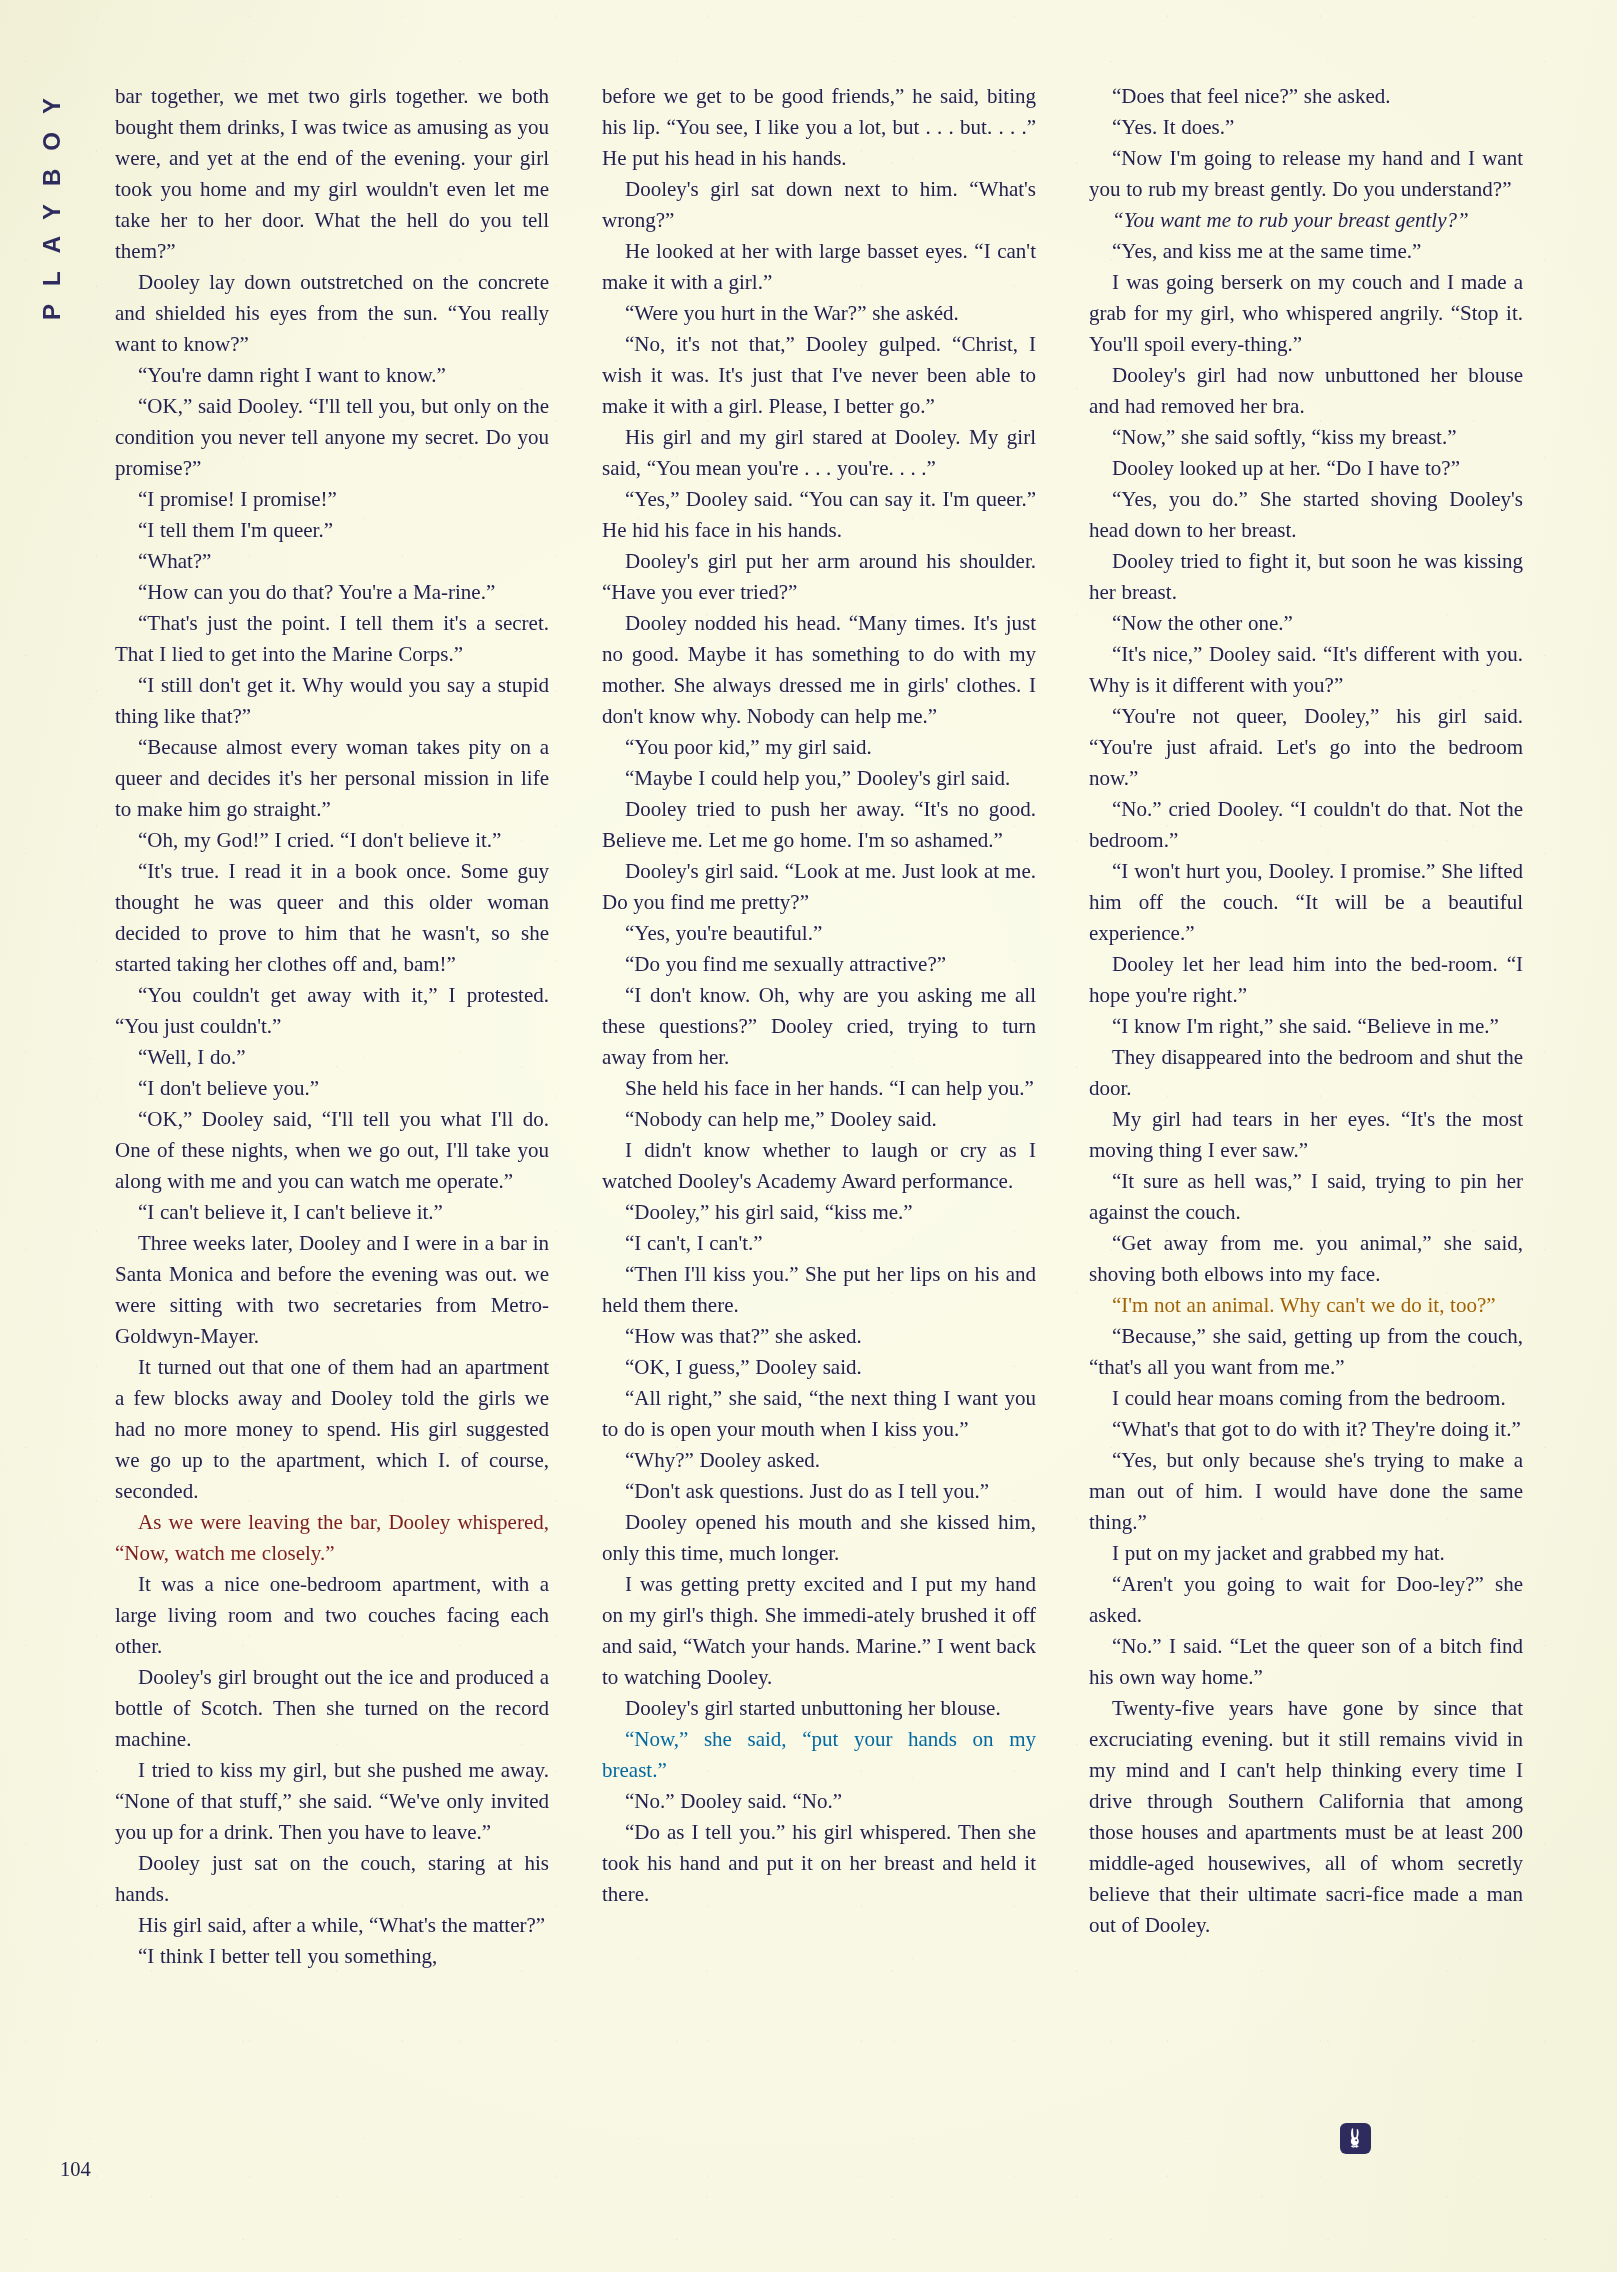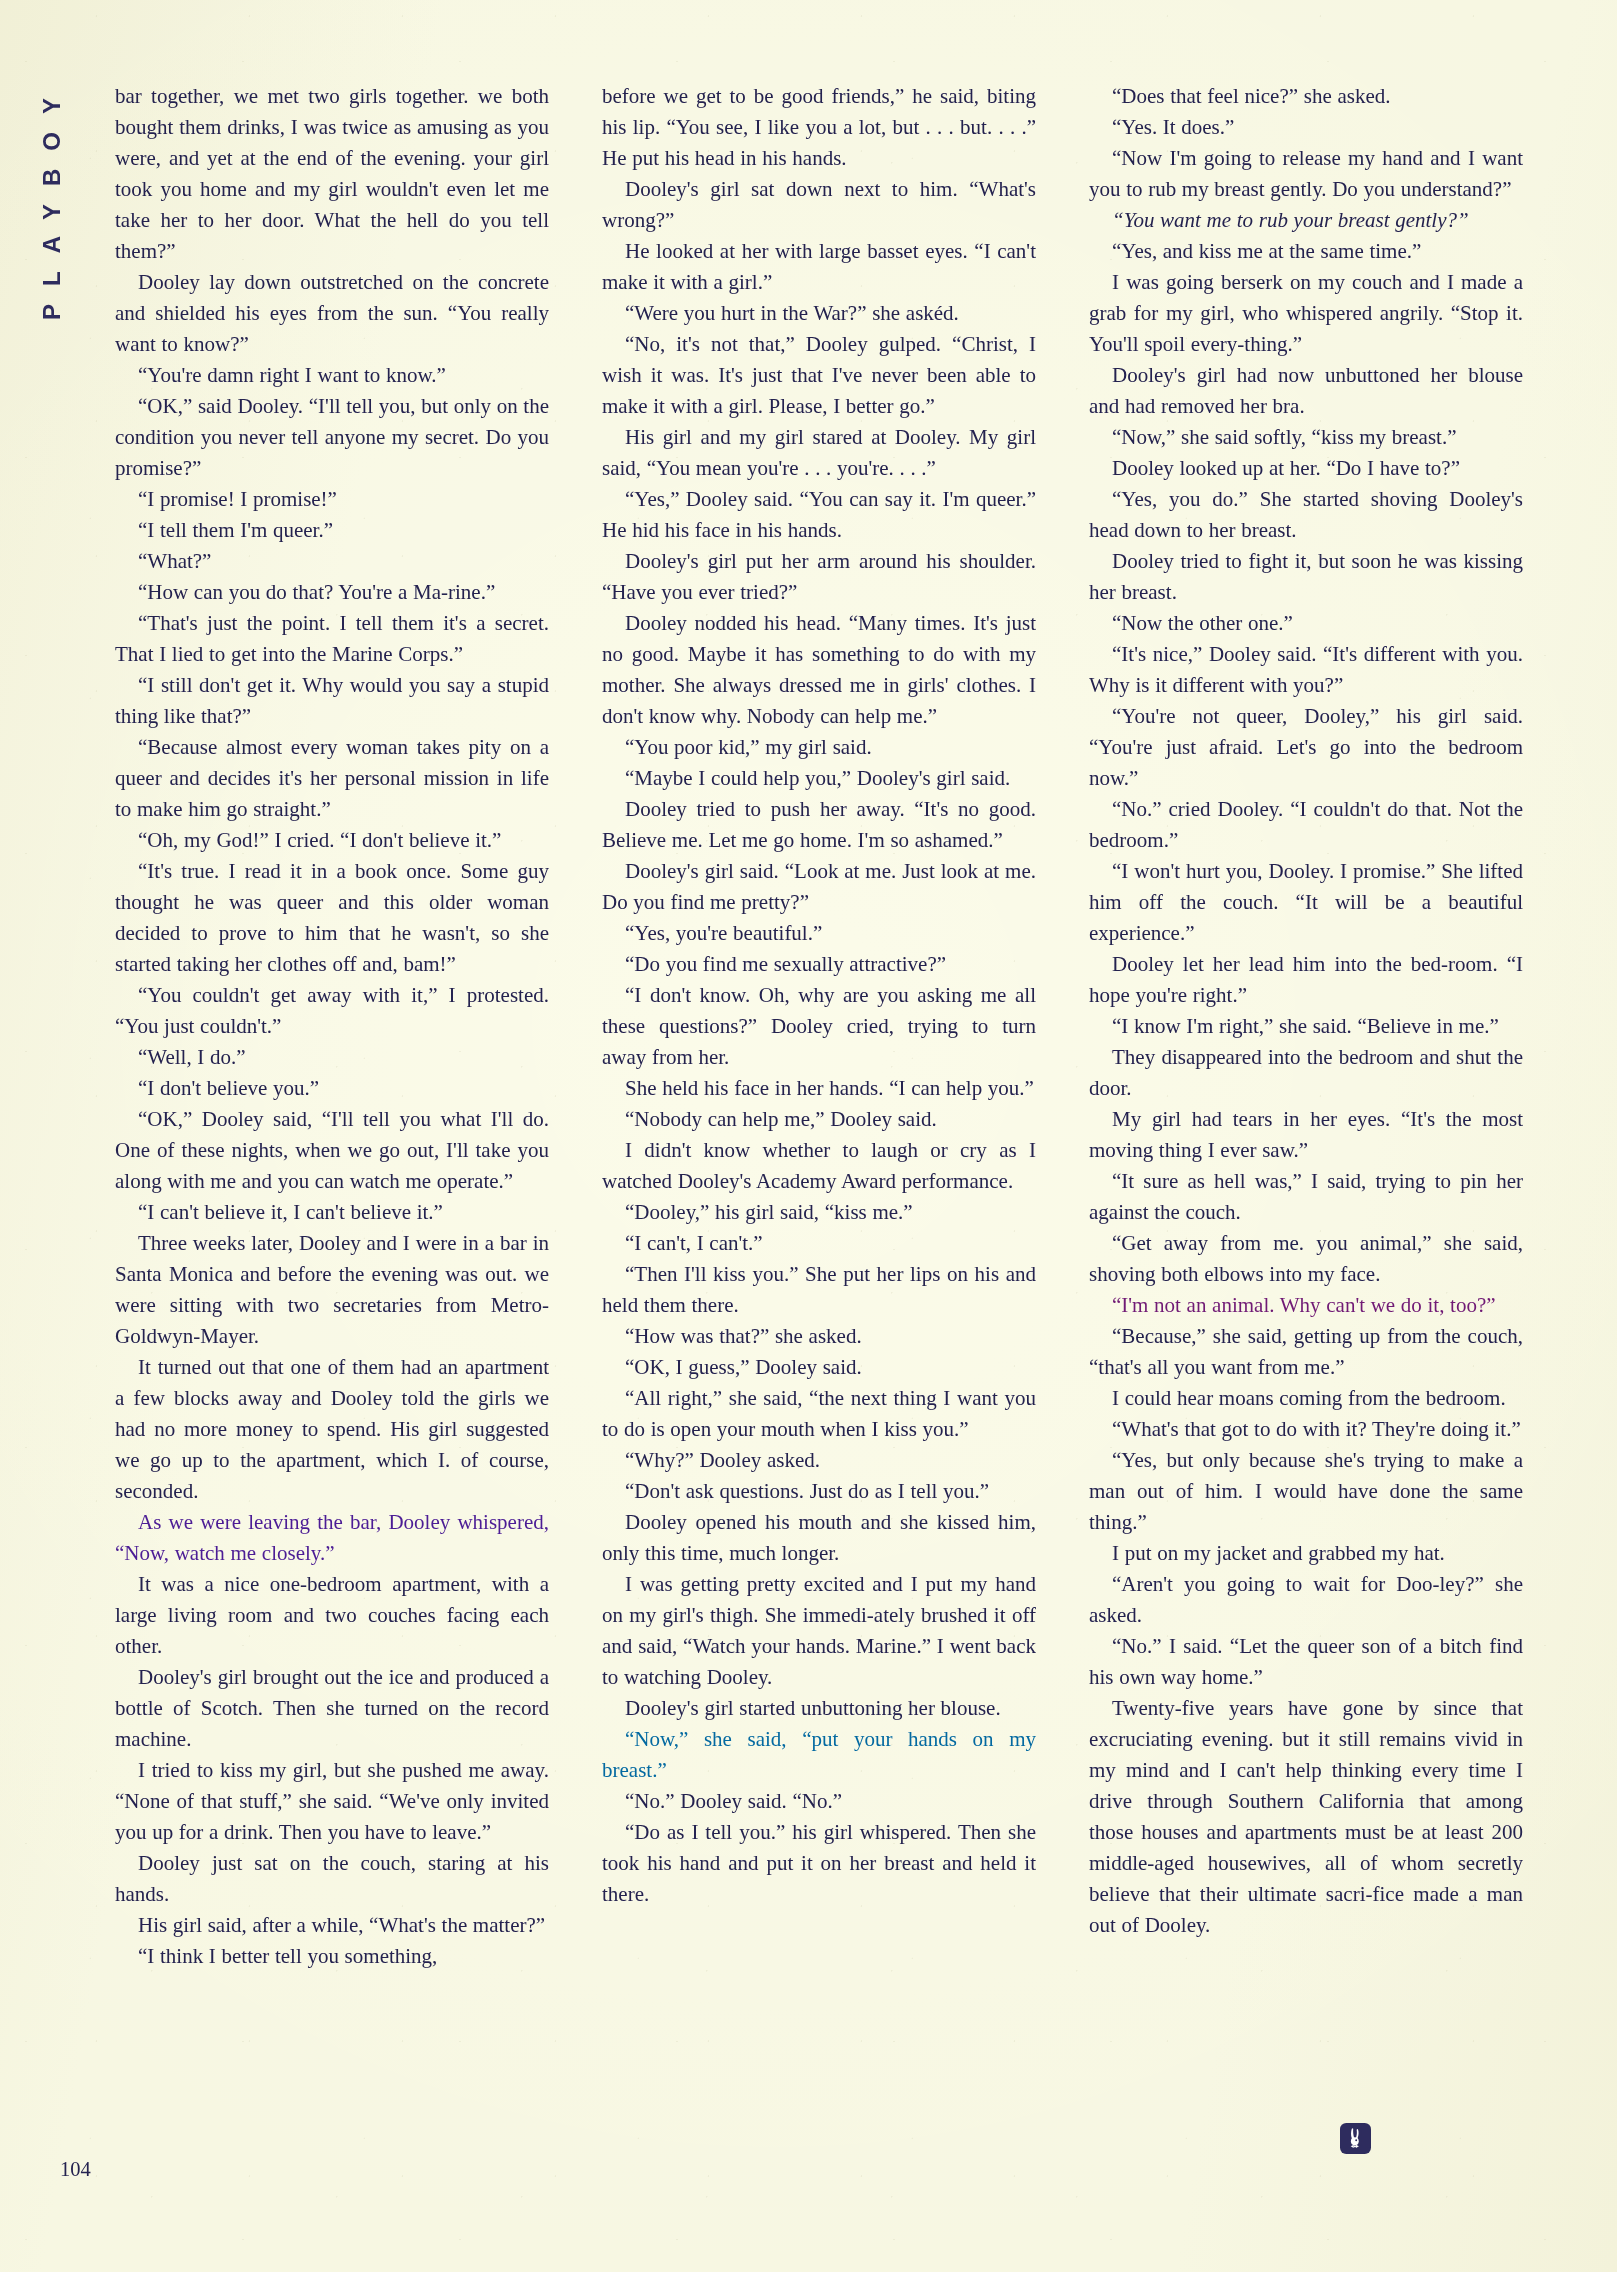--- a/index.html
+++ b/index.html
@@ -158,21 +158,21 @@
         <p style="color: rgb(36, 34, 79);">“Because almost every woman takes pity on a queer and decides it's her personal mission in life to make him go straight.”</p>
         <p style="color: rgb(36, 34, 79);">“Oh, my God!” I cried. “I don't believe it.”</p>
         <p style="color: rgb(36, 34, 79);">“It's true. I read it in a book once. Some guy thought he was queer and this older woman decided to prove to him that he wasn't, so she started taking her clothes off and, bam!”</p>
         <p style="color: rgb(36, 34, 79);">“You couldn't get away with it,” I protested. “You just couldn't.”</p>
         <p style="color: rgb(36, 34, 79);">“Well, I do.”</p>
         <p style="color: rgb(36, 34, 79);">“I don't believe you.”</p>
         <p style="color: rgb(36, 34, 79);">“OK,” Dooley said, “I'll tell you what I'll do. One of these nights, when we go out, I'll take you along with me and you can watch me operate.”</p>
         <p style="color: rgb(36, 34, 79);">“I can't believe it, I can't believe it.”</p>
         <p style="color: rgb(36, 34, 79);">Three weeks later, Dooley and I were in a bar in Santa Monica and before the evening was out. we were sitting with two secretaries from Metro-Goldwyn-Mayer.</p>
         <p style="color: rgb(36, 34, 79);">It turned out that one of them had an apartment a few blocks away and Dooley told the girls we had no more money to spend. His girl suggested we go up to the apartment, which I. of course, seconded.</p>
-        <p style="color: #4c1d95; font-family: Liberation Serif, serif;">As we were leaving the bar, Dooley whispered, “Now, watch me closely.”</p>
+        <p style="color: #7f1d1d; font-family: Liberation Serif, serif;">As we were leaving the bar, Dooley whispered, “Now, watch me closely.”</p>
         <p style="color: rgb(36, 34, 79);">It was a nice one-bedroom apartment, with a large living room and two couches facing each other.</p>
         <p style="color: rgb(36, 34, 79);">Dooley's girl brought out the ice and produced a bottle of Scotch. Then she turned on the record machine.</p>
         <p style="color: rgb(36, 34, 79);">I tried to kiss my girl, but she pushed me away. “None of that stuff,” she said. “We've only invited you up for a drink. Then you have to leave.”</p>
         <p style="color: rgb(36, 34, 79);">Dooley just sat on the couch, staring at his hands.</p>
         <p style="color: rgb(36, 34, 79);">His girl said, after a while, “What's the matter?”</p>
         <p style="color: rgb(36, 34, 79);">“I think I better tell you something,</p>
       </div>
     <div class="column" id="col-1">
         <p class="no-indent" style="color: rgb(36, 34, 79);">before we get to be good friends,” he said, biting his lip. “You see, I like you a lot, but . . . but. . . .” He put his head in his hands.</p>
         <p style="color: rgb(36, 34, 79);">Dooley's girl sat down next to him. “What's wrong?”</p>
@@ -225,21 +225,21 @@
         <p style="color: rgb(36, 34, 79);">“It's nice,” Dooley said. “It's different with you. Why is it different with you?”</p>
         <p style="color: rgb(36, 34, 79);">“You're not queer, Dooley,” his girl said. “You're just afraid. Let's go into the bedroom now.”</p>
         <p style="color: rgb(36, 34, 79);">“No.” cried Dooley. “I couldn't do that. Not the bedroom.”</p>
         <p style="color: rgb(36, 34, 79);">“I won't hurt you, Dooley. I promise.” She lifted him off the couch. “It will be a beautiful experience.”</p>
         <p style="color: rgb(36, 34, 79);">Dooley let her lead him into the bed-room. “I hope you're right.”</p>
         <p style="color: rgb(36, 34, 79);">“I know I'm right,” she said. “Believe in me.”</p>
         <p style="color: rgb(36, 34, 79);">They disappeared into the bedroom and shut the door.</p>
         <p style="color: rgb(36, 34, 79);">My girl had tears in her eyes. “It's the most moving thing I ever saw.”</p>
         <p style="color: rgb(36, 34, 79);">“It sure as hell was,” I said, trying to pin her against the couch.</p>
         <p style="color: rgb(36, 34, 79);">“Get away from me. you animal,” she said, shoving both elbows into my face.</p>
-        <p style="color: #701a75;">“I'm not an animal. Why can't we do it, too?”</p>
+        <p style="color: #a16207;">“I'm not an animal. Why can't we do it, too?”</p>
         <p style="color: rgb(36, 34, 79);">“Because,” she said, getting up from the couch, “that's all you want from me.”</p>
         <p style="color: rgb(36, 34, 79);">I could hear moans coming from the bedroom.</p>
         <p style="color: rgb(36, 34, 79);">“What's that got to do with it? They're doing it.”</p>
         <p style="color: rgb(36, 34, 79);">“Yes, but only because she's trying to make a man out of him. I would have done the same thing.”</p>
         <p style="color: rgb(36, 34, 79);">I put on my jacket and grabbed my hat.</p>
         <p style="color: rgb(36, 34, 79);">“Aren't you going to wait for Doo-ley?” she asked.</p>
         <p style="color: rgb(36, 34, 79);">“No.” I said. “Let the queer son of a bitch find his own way home.”</p>
         <p style="color: rgb(36, 34, 79);">Twenty-five years have gone by since that excruciating evening. but it still remains vivid in my mind and I can't help thinking every time I drive through Southern California that among those houses and apartments must be at least 200 middle-aged housewives, all of whom secretly believe that their ultimate sacri-fice made a man out of Dooley.</p>
       </div>
 

